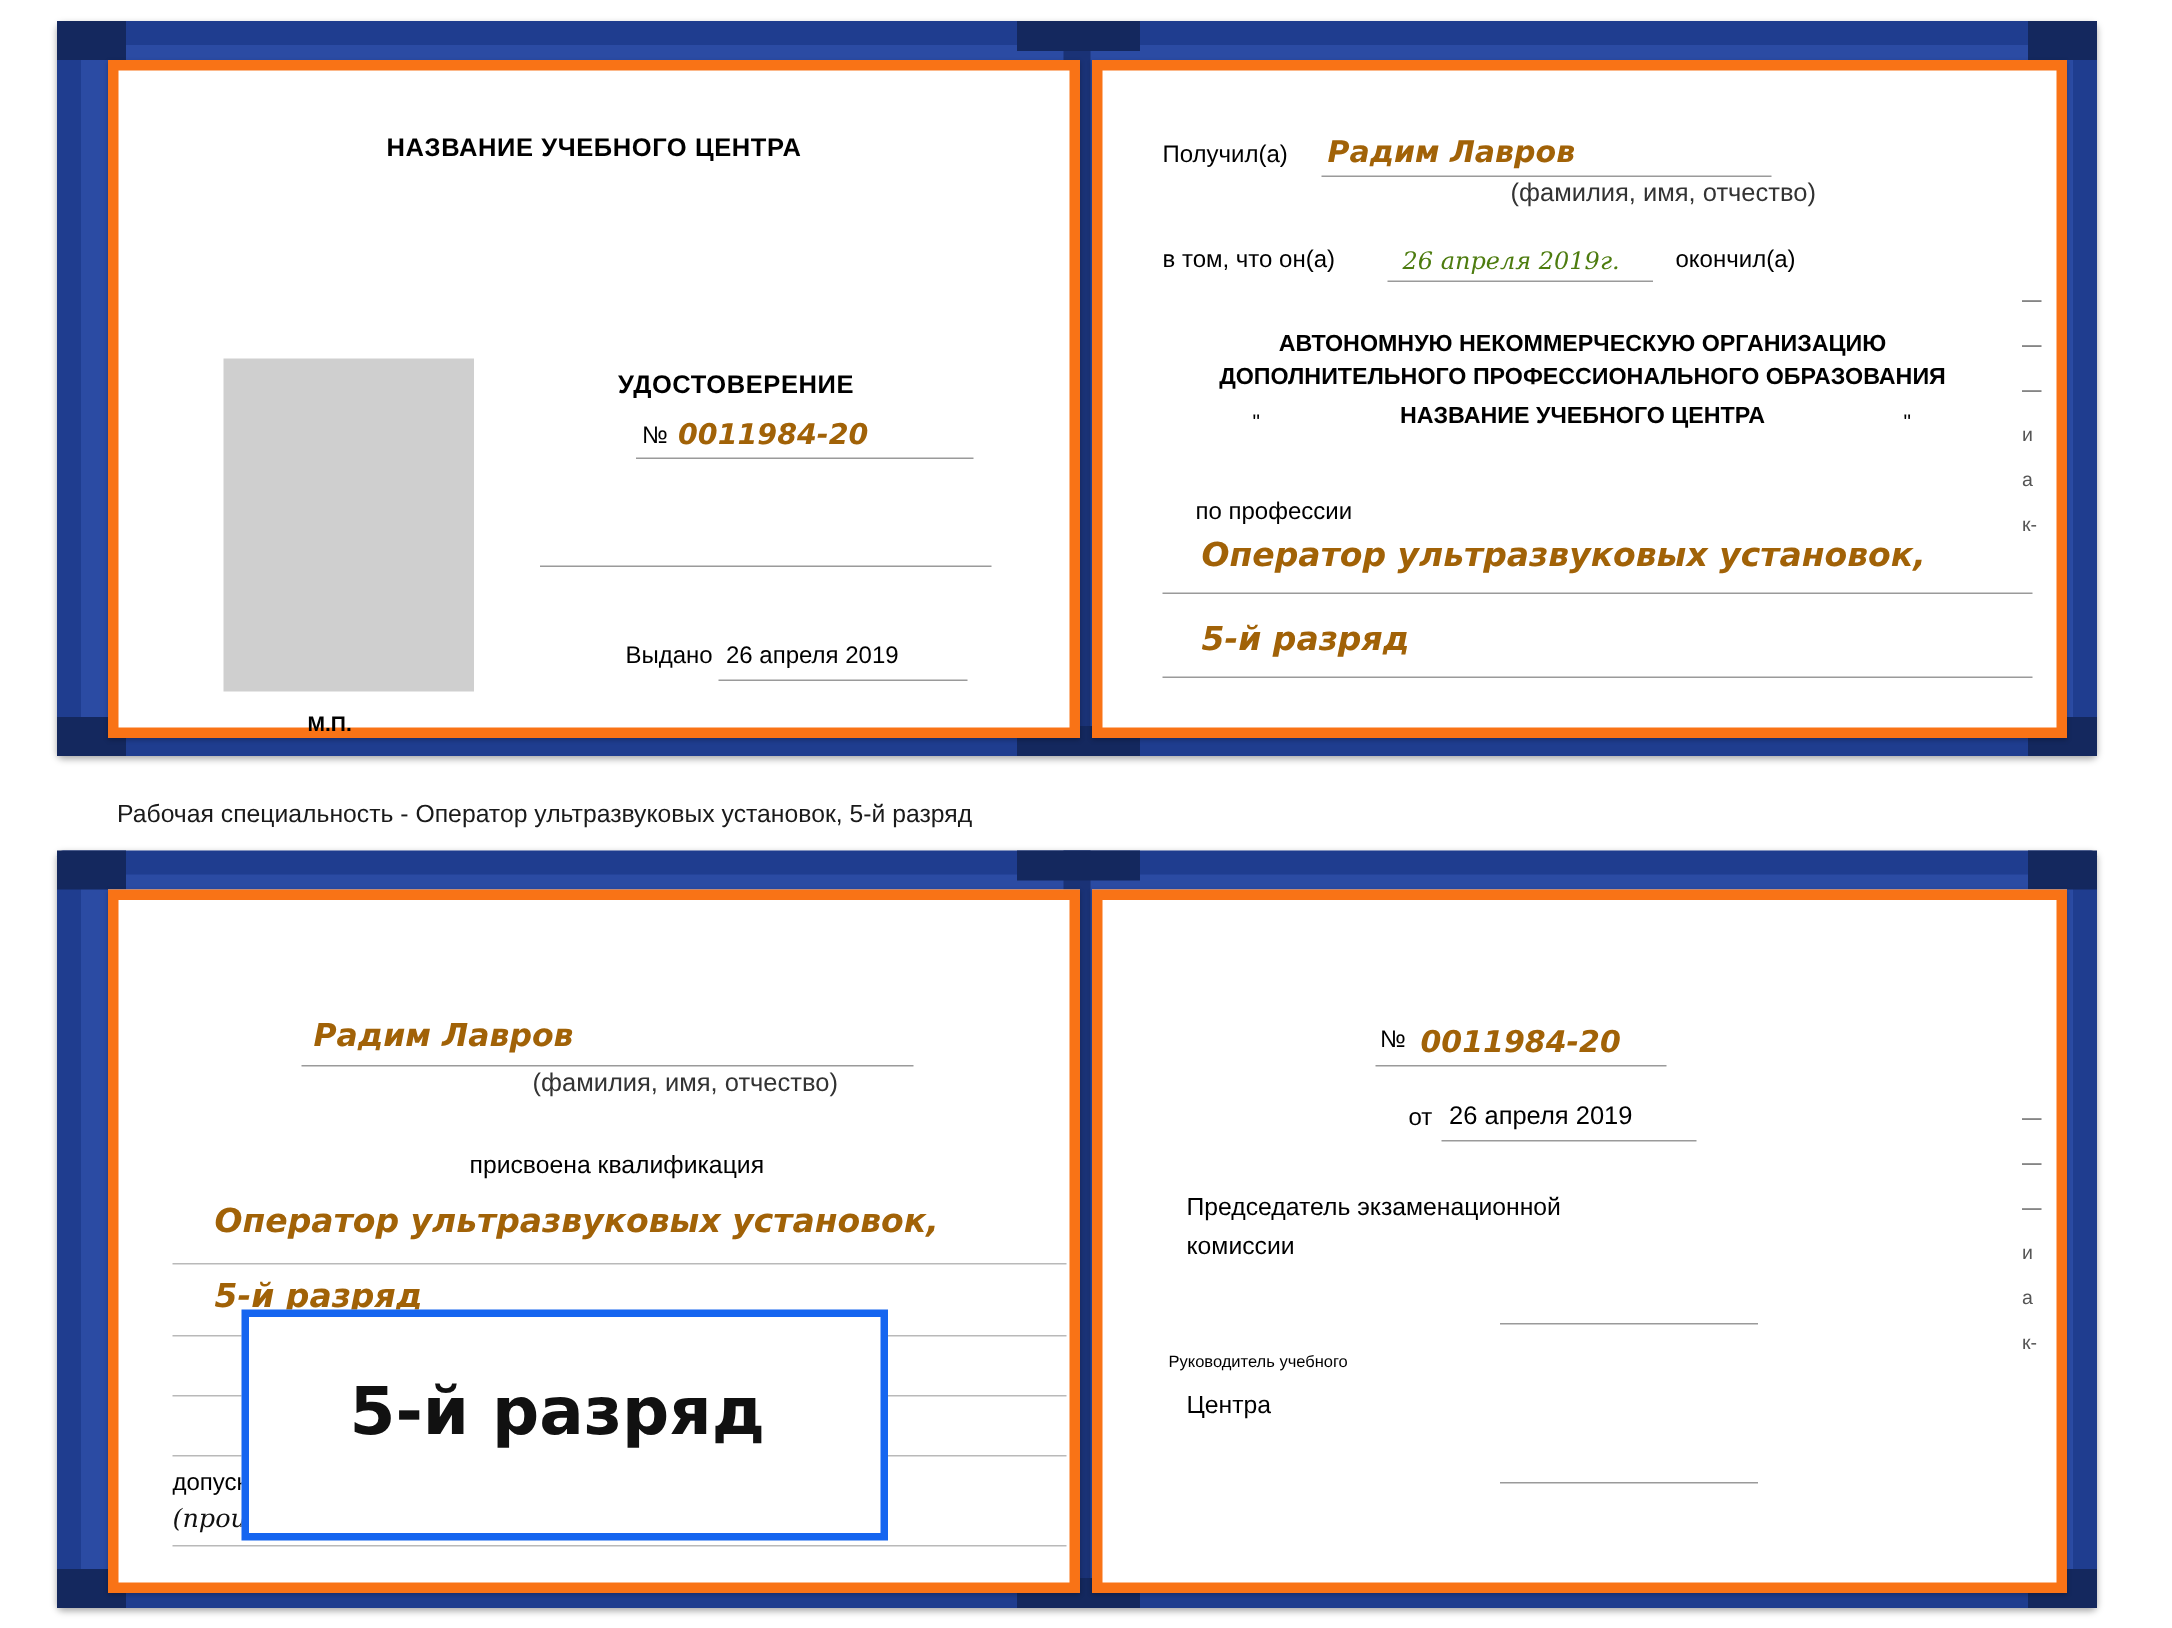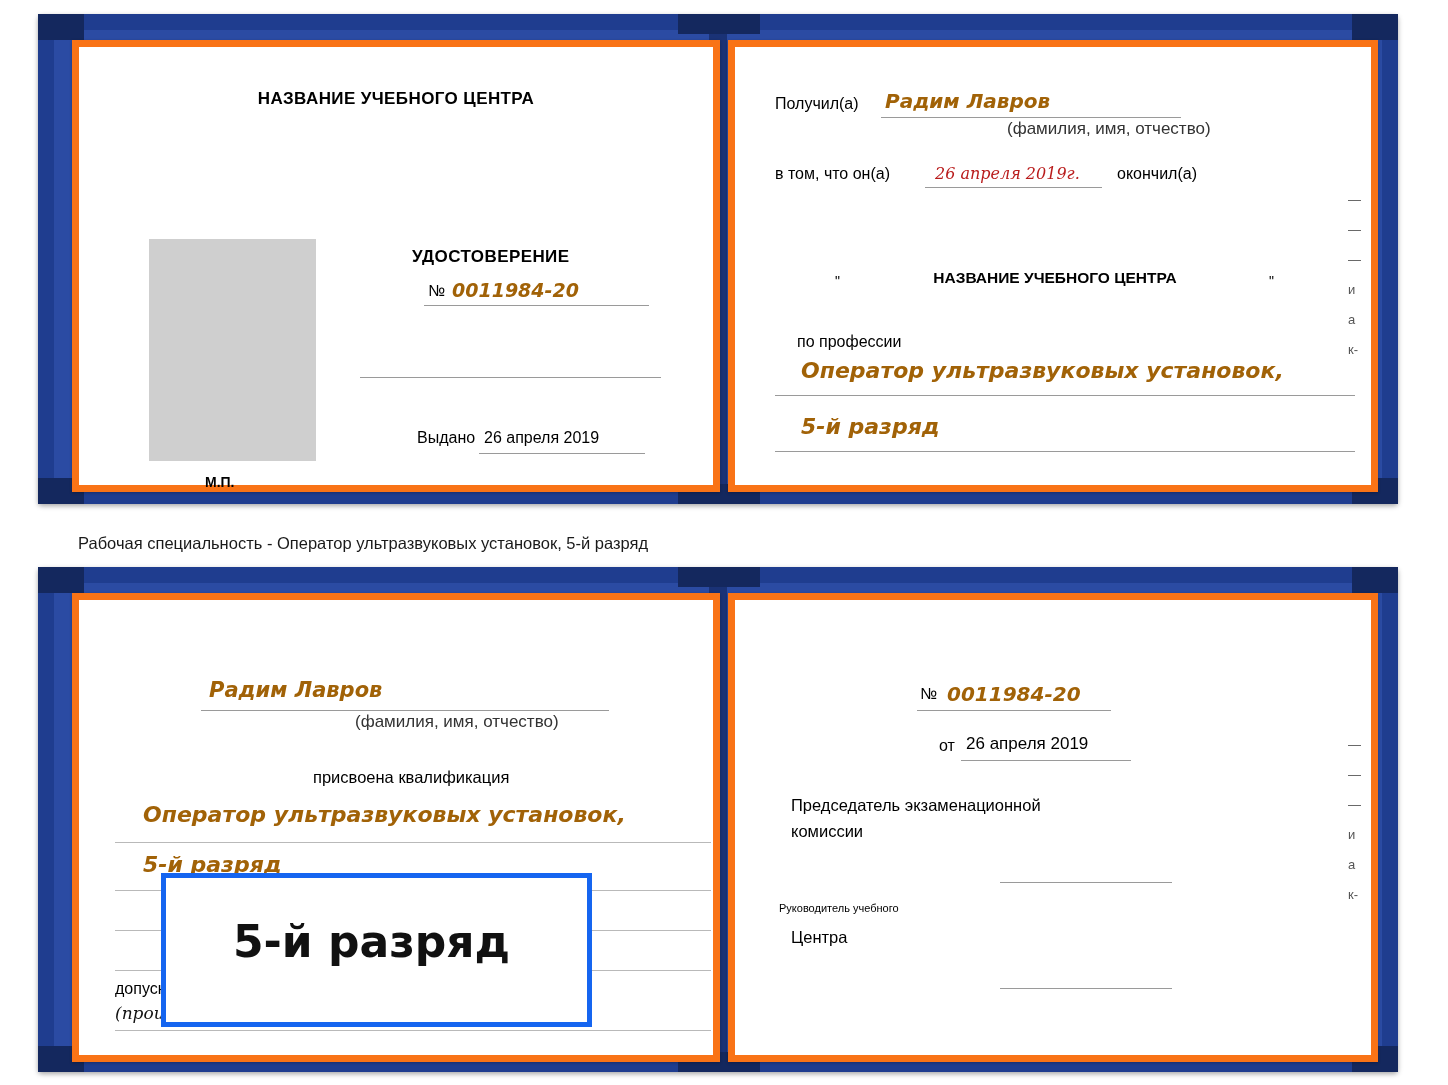--- a/index.html
+++ b/index.html
@@ -72,24 +72,26 @@
     <div class="t bold" style="left:126px;top:427px;font-size:14px;">М.П.</div>
   </div>
 
   <div class="page" style="left:690px;top:26px;width:636px;height:438px;">
     <div class="t" style="left:40px;top:48px;font-size:16px;">Получил(а)</div>
     <div class="t hand" style="left:150px;top:42px;font-size:20px;">Радим Лавров</div>
     <div class="line" style="left:146px;top:70px;width:300px;"></div>
     <div class="t tiny" style="left:272px;top:72px;">(фамилия, имя, отчество)</div>
 
     <div class="t" style="left:40px;top:118px;font-size:16px;">в том, что он(а)</div>
-    <div class="t handsm" style="left:200px;top:117px;font-size:16px;color:#b91c1c;">26 апреля 2019г.</div>
+    <div class="t handsm" style="left:200px;top:117px;font-size:16px;color:#4d7c0f;">26 апреля 2019г.</div>
     <div class="line" style="left:190px;top:140px;width:177px;"></div>
     <div class="t" style="left:382px;top:118px;font-size:16px;">окончил(а)</div>
 
+    <div class="t bold center" style="left:40px;top:174px;width:560px;font-size:15.5px;">АВТОНОМНУЮ НЕКОММЕРЧЕСКУЮ ОРГАНИЗАЦИЮ</div>
+    <div class="t bold center" style="left:40px;top:196px;width:560px;font-size:15.5px;">ДОПОЛНИТЕЛЬНОГО ПРОФЕССИОНАЛЬНОГО ОБРАЗОВАНИЯ</div>
     <div class="t" style="left:100px;top:226px;font-size:14px;">"</div>
     <div class="t bold center" style="left:40px;top:222px;width:560px;font-size:15.5px;">НАЗВАНИЕ УЧЕБНОГО ЦЕНТРА</div>
     <div class="t" style="left:534px;top:226px;font-size:14px;">"</div>
 
     <div class="t" style="left:62px;top:286px;font-size:16px;">по профессии</div>
 
     <div class="t hand" style="left:66px;top:311px;font-size:22px;">Оператор ультразвуковых установок,</div>
     <div class="line" style="left:40px;top:348px;width:580px;"></div>
 
     <div class="t hand" style="left:66px;top:367px;font-size:22px;">5-й разряд</div>

